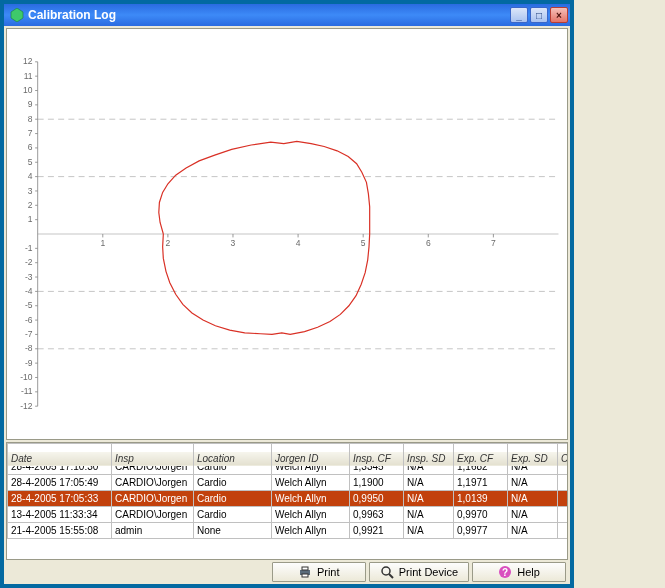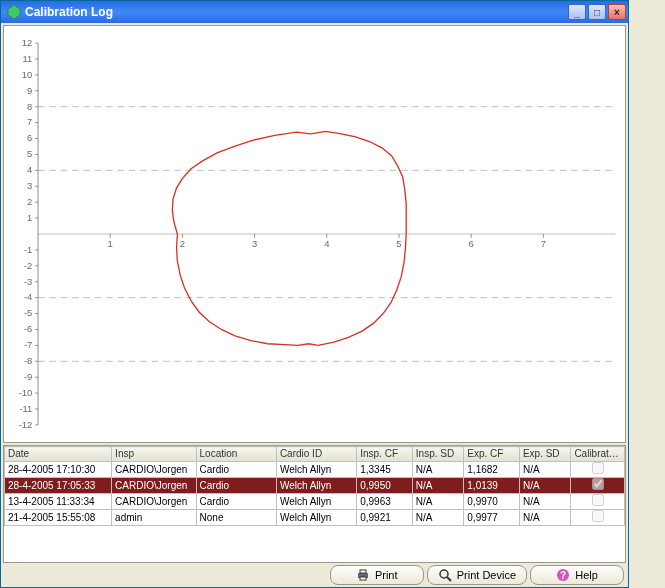--- a/index.html
+++ b/index.html
@@ -1,36 +1,36 @@
 <!DOCTYPE html>
 <html><head>
 <meta charset="utf-8">
 <style>
 * { box-sizing: border-box; margin: 0; padding: 0; }
 html, body { width: 665px; height: 588px; font-family: Tahoma, sans-serif; font-size: 11px; overflow: hidden; background: #ECE9D8; }
-.window { width: 629px; height: 588px; display: flex; flex-direction: column; border: 1px solid #0369a1; }
+.window { width: 574px; height: 588px; display: flex; flex-direction: column; border: 4px solid #0369a1; }
 .titlebar { height: 22px; background: linear-gradient(to bottom, #2A6BE0, #3D8AF7 50%, #2A6BE0); color: #fff; display: flex; align-items: center; padding: 0 2px; font-size: 12px; font-weight: bold; }
 .titlebar .icon { width: 14px; height: 14px; margin: 0 4px; display:inline-block; }
 .titlebar .icon svg { display:block; }
 .titlebar .title { flex: 1; }
 .winbtns { display: flex; gap: 2px; }
 .winbtn { width: 18px; height: 16px; background: linear-gradient(#dce6f9,#a9c2f0); border: 1px solid #3a66c9; border-radius: 2px; display: flex; align-items: center; justify-content: center; font-size: 10px; font-family: "Marlett", "Arial"; cursor: default; color:#1b3a7a; }
 .winbtn.close { background: linear-gradient(#f5c0ba,#e57368); border-color: #b83d33; color:#4a0f0c; }
 .client { flex: 1; display: flex; flex-direction: column; background: #ECE9D8; padding: 0 2px; }
 .chart-area { position: relative; flex: 1; background: #fff; border: 1px solid #9A9A88; margin: 2px 0; width: 100%; }
 .chart-area svg { position:absolute; inset:0; width:100%; height:100%; }
 .grid-area { height: 118px; border: 1px solid #9A9A88; background: #fff; overflow-y: auto; overflow-x: hidden; }
 table.grid { border-collapse: collapse; width: 100%; table-layout: fixed; font-size: 10px; }
 table.grid th, table.grid td { border: 1px solid #C0C0C0; padding: 1px 3px; text-align: left; height: 13px; line-height: 12px; white-space: nowrap; overflow: hidden; text-overflow: ellipsis; }
-table.grid th { background: linear-gradient(#F7F6EE, #E3E0CF); font-weight: normal; color: #333; position: sticky; top: 0; z-index: 1; }
-table.grid tr.selected td { background: #7f1d1d; color: #fff; }
+table.grid th { background: linear-gradient(#F7F6EE, #E3E0CF); font-weight: normal; color: #333; position: sticky; top: 8px; z-index: 1; font-style: italic; }
+table.grid tr.selected td { background: #c2410c; color: #fff; }
 table.grid td.cb { text-align: center; padding: 0; }
 table.grid td.cb input { margin: 0; width: 12px; height: 12px; }
 .btnbar { height: 24px; display: flex; align-items: center; justify-content: flex-end; gap: 3px; padding: 2px 2px 2px 2px; }
-.btn { height: 20px; min-width: 94px; background: linear-gradient(#fdfdfd,#ECE9D8); border: 1px solid #9A9A88; border-radius: 8px; display: flex; align-items: center; justify-content: center; gap: 5px; font-size: 11px; padding: 0 10px; cursor: default; }
+.btn { height: 20px; min-width: 94px; background: linear-gradient(#fdfdfd,#ECE9D8); border: 1px solid #9A9A88; border-radius: 1px; display: flex; align-items: center; justify-content: center; gap: 5px; font-size: 11px; padding: 0 10px; cursor: default; }
 .btn svg { width: 14px; height: 14px; }
 .xtick, .ytick { font-size: 10px; fill: #6a6a6a; }
 </style>
 </head>
 <body>
 
 <div class="window">
   <div class="titlebar">
     <span class="icon">
       <svg viewBox="0 0 14 14">
@@ -131,37 +131,48 @@
             <col style="width:50px">
             <col style="width:54px">
             <col style="width:50px">
             <col style="width:52px">
         </colgroup>
         <thead>
             <tr id="gridhead">
               <th>Date</th>
               <th>Insp</th>
               <th>Location</th>
-              <th>Cardio ID</th>
+              <th>Jorgen ID</th>
               <th>Insp. CF</th>
               <th>Insp. SD</th>
               <th>Exp. CF</th>
               <th>Exp. SD</th>
               <th>Calibration</th>
             </tr>
           </thead>
         <tbody id="gridbody">
             <tr>
               <td>28-4-2005 17:10:30</td>
               <td>CARDIO\Jorgen</td>
               <td>Cardio</td>
               <td>Welch Allyn</td>
               <td>1,3345</td>
               <td>N/A</td>
               <td>1,1682</td>
+              <td>N/A</td>
+              <td class="cb"><input type="checkbox" disabled="" style=""></td>
+            </tr>
+            <tr>
+              <td>28-4-2005 17:05:49</td>
+              <td>CARDIO\Jorgen</td>
+              <td>Cardio</td>
+              <td>Welch Allyn</td>
+              <td>1,1900</td>
+              <td>N/A</td>
+              <td>1,1971</td>
               <td>N/A</td>
               <td class="cb"><input type="checkbox" disabled="" style=""></td>
             </tr>
             <tr class="selected">
               <td>28-4-2005 17:05:33</td>
               <td>CARDIO\Jorgen</td>
               <td>Cardio</td>
               <td>Welch Allyn</td>
               <td>0,9950</td>
               <td>N/A</td>

